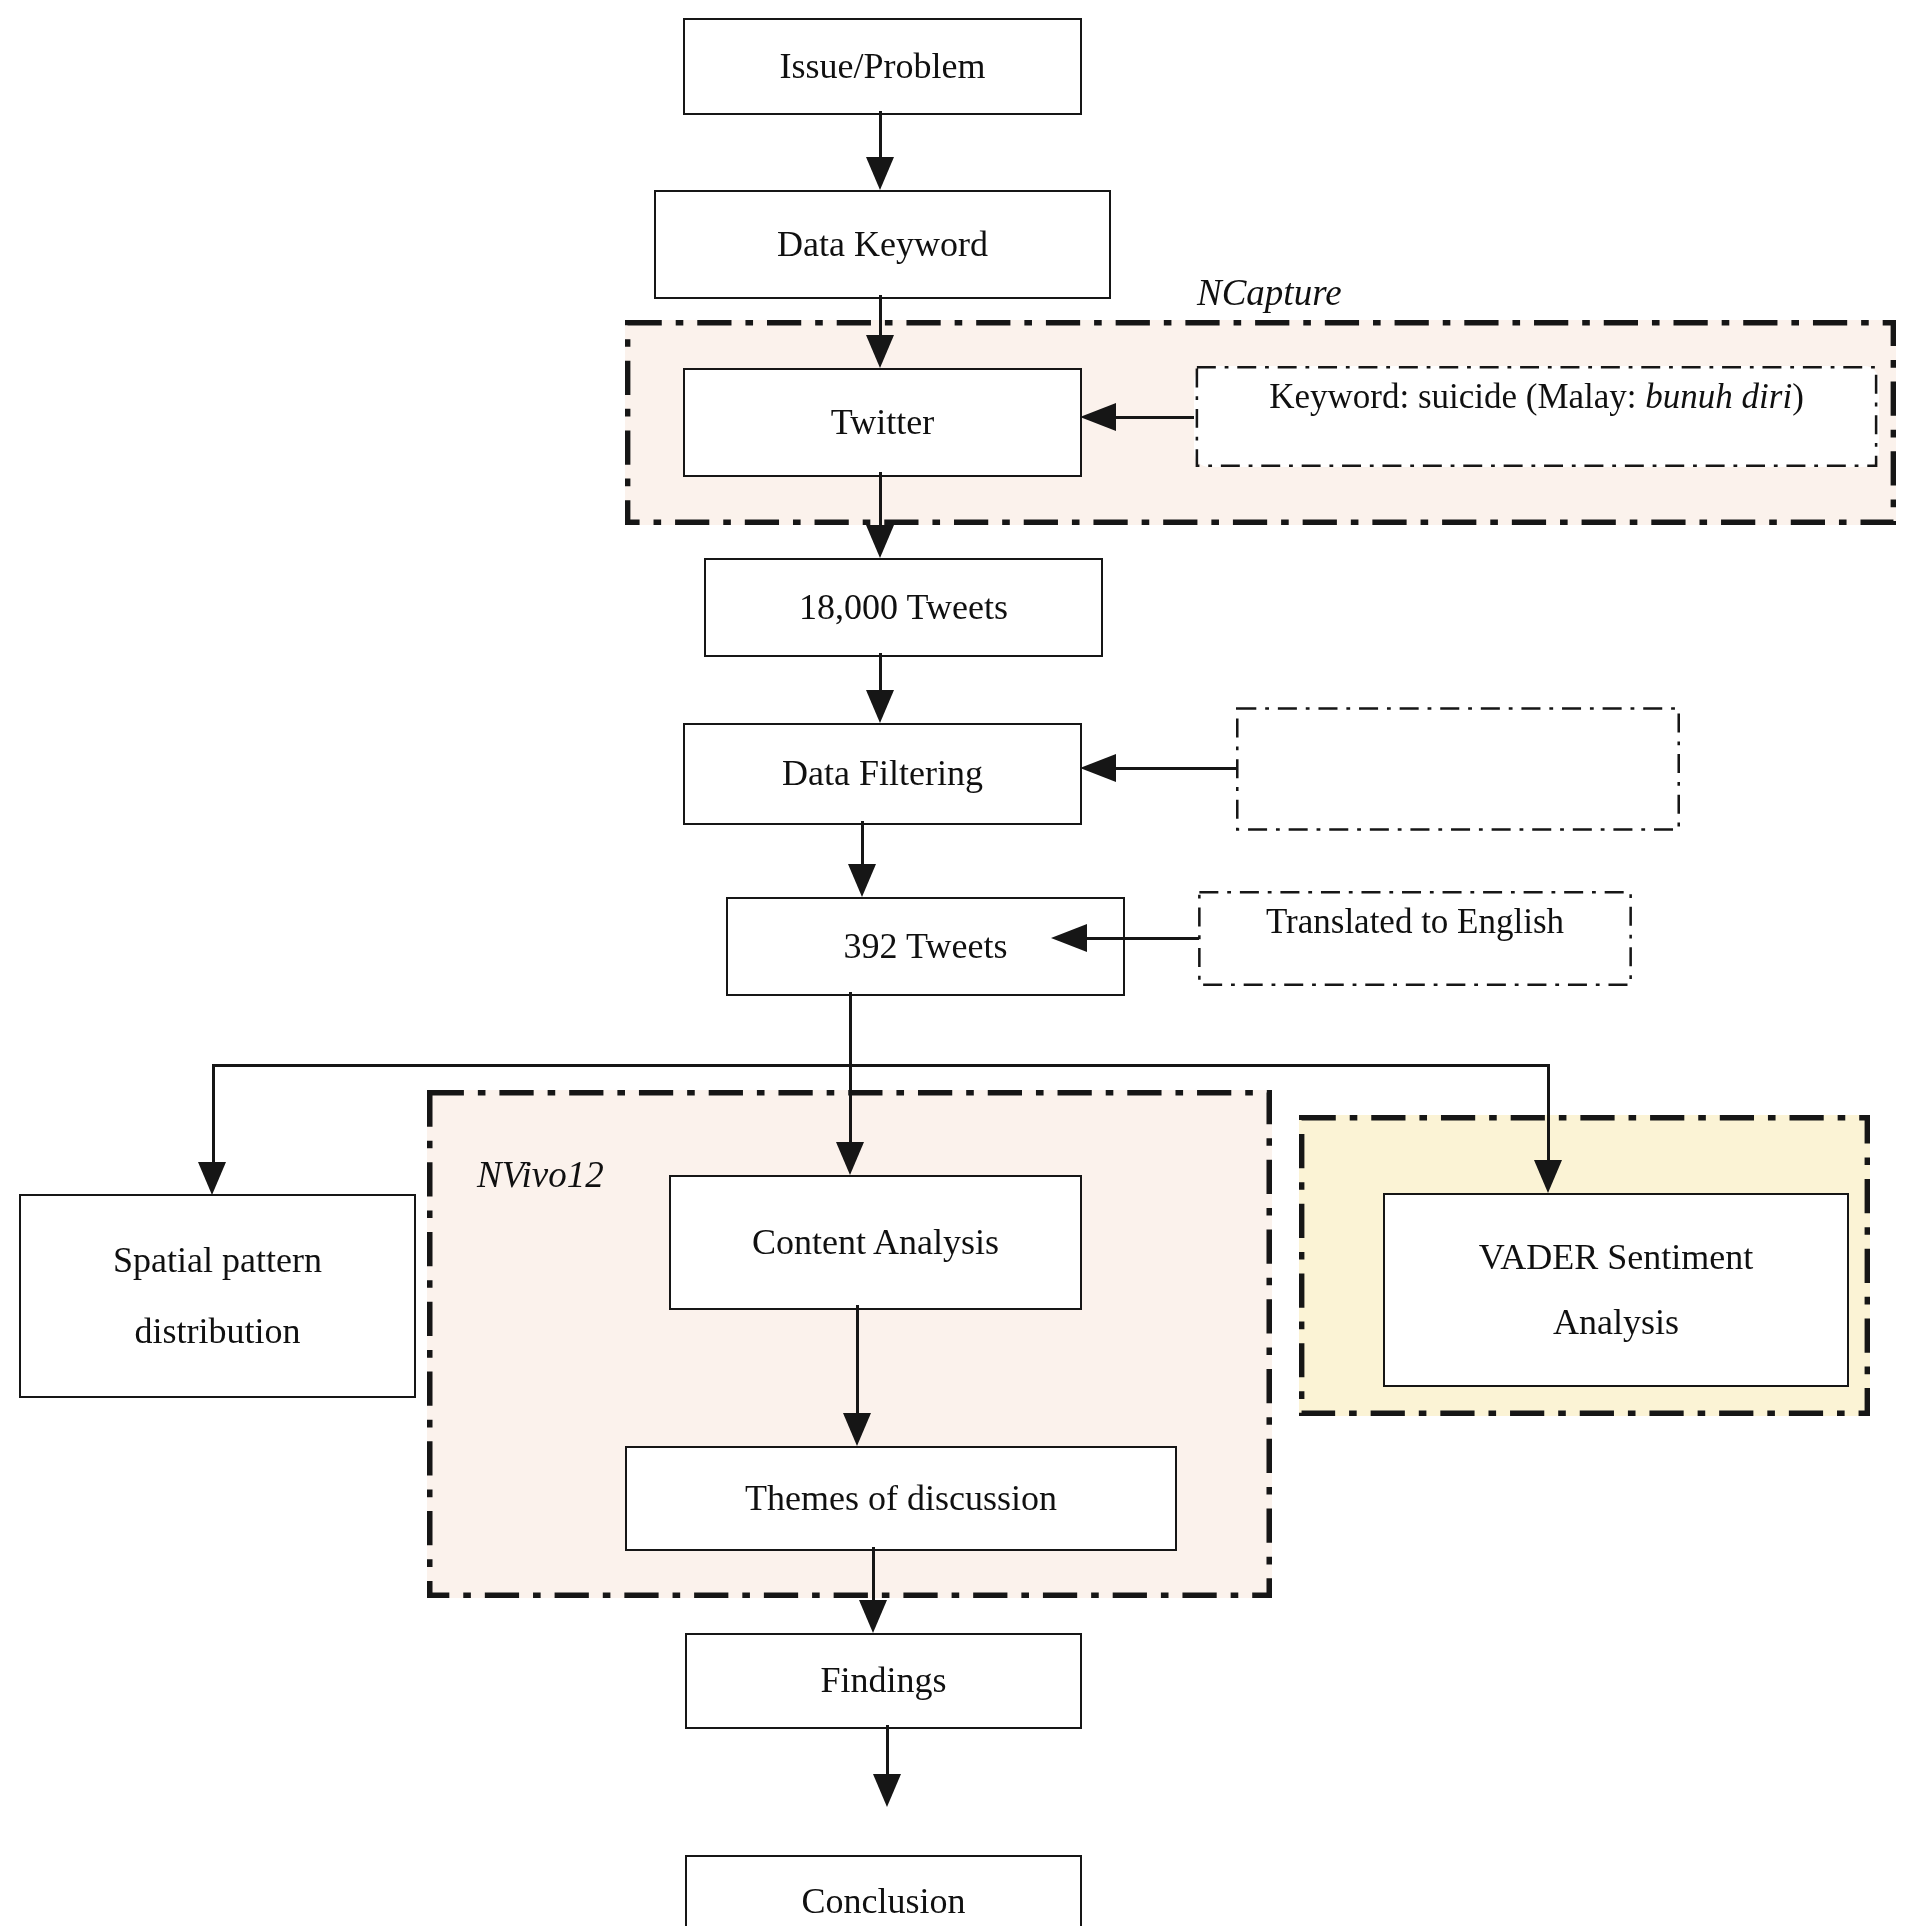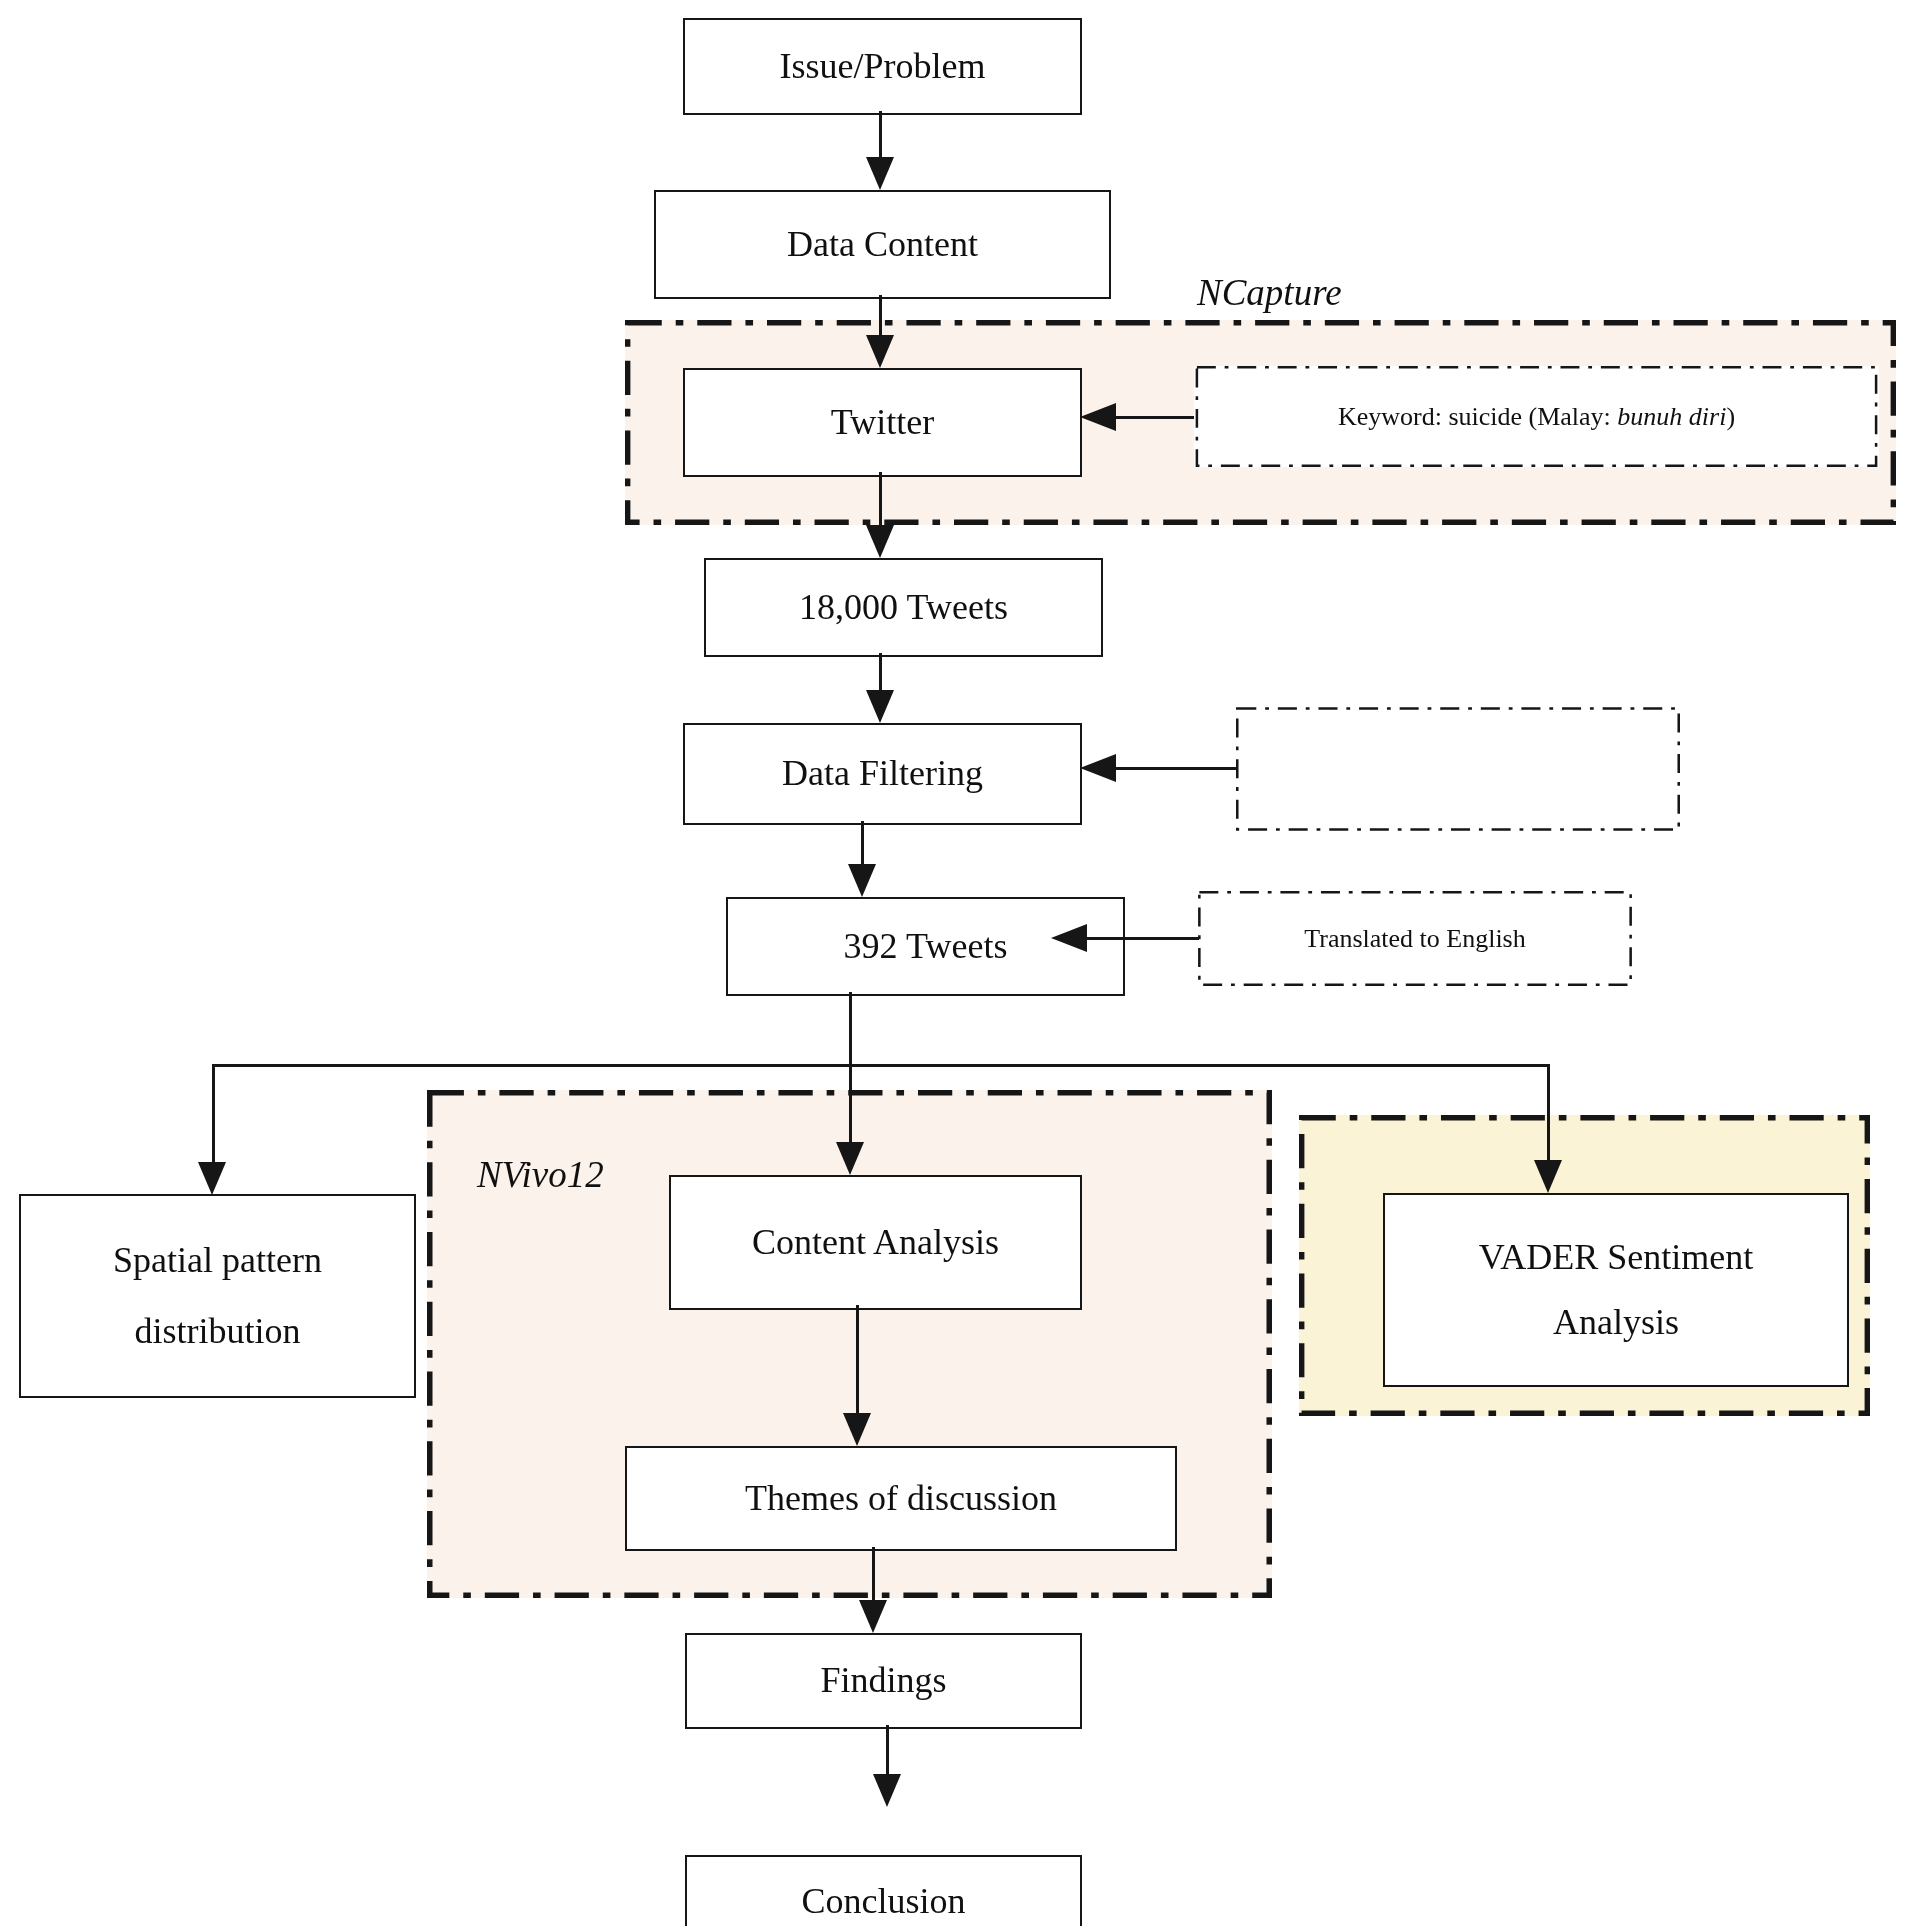--- a/index.html
+++ b/index.html
@@ -5,22 +5,22 @@
   html,body{margin:0;padding:0;background:#ffffff;}
   #canvas{position:relative;width:1915px;height:1926px;background:#ffffff;overflow:hidden;
           font-family:"Liberation Serif", serif;color:#101010;}
   .box{position:absolute;background:#ffffff;border:2.5px solid #161616;display:flex;
        align-items:center;justify-content:center;text-align:center;font-size:36px;
        line-height:1.15;z-index:3;}
   .box.twolines{flex-direction:column;row-gap:29px;}
   .group{position:absolute;z-index:1;}
   .group svg{position:absolute;left:0;top:0;z-index:2;}
   .grouplabel{position:absolute;font-style:italic;font-size:37px;z-index:4;white-space:nowrap;}
-  .ann{position:absolute;background:#ffffff;display:flex;align-items:center;
-       justify-content:center;text-align:left;font-size:26px;z-index:3;line-height:1.75;}
+  .ann{position:absolute;background:#ffffff;display:flex;
+       justify-content:center;text-align:left;font-size:35px;z-index:3;line-height:1.75;border-radius:15px;}
   .ann svg{position:absolute;left:0;top:0;}
   .ann .inner{position:relative;z-index:2;padding:0 19px;}
   .shaft-v{position:absolute;width:2.5px;background:#161616;z-index:5;}
   .shaft-h{position:absolute;height:2.5px;background:#161616;z-index:5;}
   .ah-down{position:absolute;width:0;height:0;border-left:14.6px solid transparent;
            border-right:14.6px solid transparent;border-top:33px solid #161616;z-index:5;}
   .ah-left{position:absolute;width:0;height:0;border-top:14px solid transparent;
            border-bottom:14px solid transparent;border-right:36px solid #161616;z-index:5;}
   .it{font-style:italic;}
 </style>
@@ -47,21 +47,21 @@
     <svg width="571" height="301" viewBox="0 0 901 475">
       <rect x="4" y="4" width="893" height="467" fill="none" stroke="#161616" stroke-width="9" stroke-dasharray="54 22 12 22"></rect>
     </svg>
   </div>
 
   <div class="box" style="left:683px;top:18px;width:395px;height:93px;">
     <span>Issue/Problem</span>
   </div>
 
   <div class="box" style="left:654px;top:190px;width:453px;height:105px;">
-    <span>Data Content</span>
+    <span>Data Keyword</span>
   </div>
 
   <div class="box" style="left:683px;top:368px;width:395px;height:105px;">
     <span>Twitter</span>
   </div>
 
   <div class="box" style="left:683px;top:558px;width:395px;height:95px;margin-left:21px;">
     <span>18,000 Tweets</span>
   </div>
 

